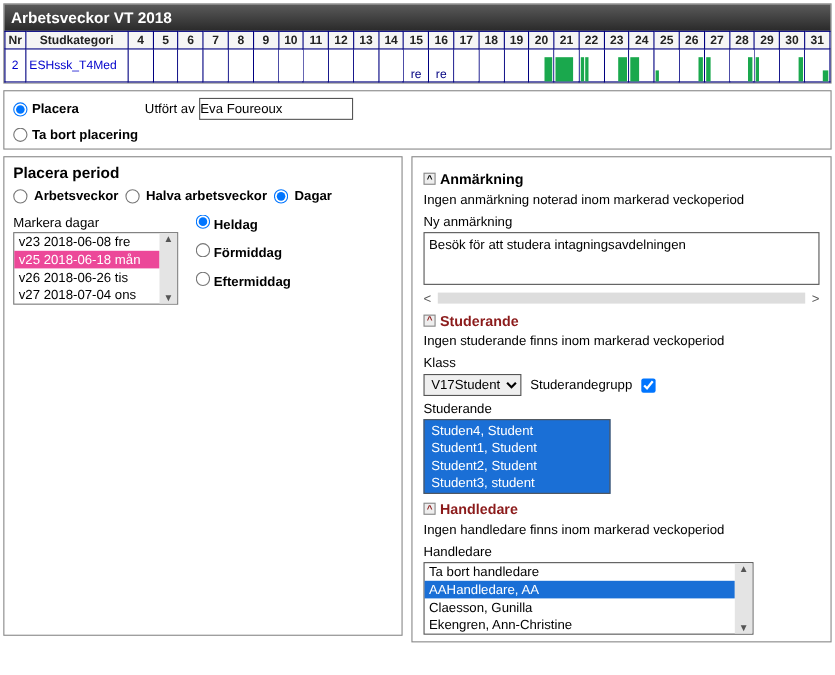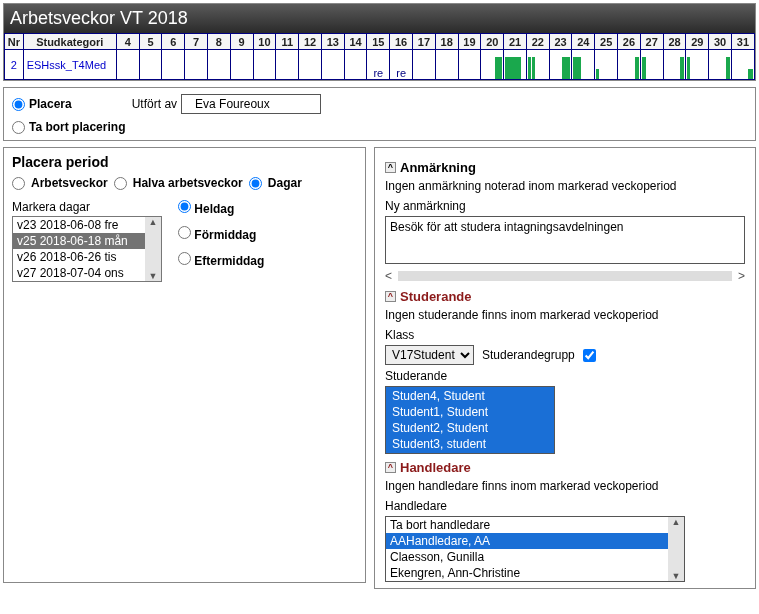--- a/index.html
+++ b/index.html
@@ -10,22 +10,22 @@
     background: #fff;
     padding: 3px;
   }
   .panel { border: 1px solid #888; margin-bottom: 6px; background: #fff; }
   .panel-pad { padding: 6px 8px; }
 
   
   .grid-header {
     background: linear-gradient(#5a5a5a, #2a2a2a);
     color: #fff;
-    font-weight: normal;
-    font-size: 18px;
+    font-weight: bold;
+    font-size: 14px;
     padding: 4px 6px;
   }
   table.weeks { border-collapse: collapse; width: 100%; }
   table.weeks th, table.weeks td {
     border: 1px solid #000080;
     text-align: center;
     font-size: 11px;
     padding: 0;
     height: 22px;
     color: #000080;
@@ -42,40 +42,40 @@
   table.weeks td.cell { width: 22px; position: relative; vertical-align: bottom; padding:0; height:30px; }
   .cell-re { color: #0a8b32; font-size: 10px; }
   .bar { display: inline-block; background: #1aa84d; vertical-align: bottom; }
   .cellwrap { display:flex; align-items:flex-end; justify-content:flex-start; width:100%; height:100%; gap:1px; padding:0 1px;}
   .cellwrap.r{justify-content:flex-end;}
 
   
   .radio-row { display:flex; align-items:center; gap:4px; }
   .radio-row label { margin-right:12px; font-weight:bold;text-align:right; }
   .plain { font-weight:normal; }
-  input[type=text] { border:1px solid #555; padding:2px 13px; font-size:12px; background:#fff; }
+  input[type=text] { border:1px solid #555; padding:2px 0; font-size:12px; background:#fff; }
 
   
   .cols { display:flex; gap:8px; }
   .left { width: 363px; }
   .right { flex:1; border:1px solid #888; padding:6px 10px; }
 
   h3 { font-size: 14px; font-weight:bold; margin-bottom:6px; }
   .section-h { font-size: 13px; font-weight:bold; color:#8b1a1a; display:flex; align-items:center; gap:4px; margin-top:6px;}
   .section-h.plaincolor{ color:#000; }
   .chev { display:inline-block; width:11px; height:11px; border:1px solid #888; font-size:9px; line-height:9px; text-align:center; background:#eee; }
 
   .sub-radios { display:flex; align-items:flex-end; gap:6px; margin-bottom:10px; }
   .sub-radios label{ font-weight:bold; }
 
   .listbox {
     border:1px solid #777; background:#fff; width:150px; font-size:12px;
   }
   .listbox .opt { padding:1px 4px; }
-  .listbox .opt.sel { background:#737373; color:#fff; }
+  .listbox .opt.sel { background:#ec4899; color:#fff; }
   .listbox.withscroll { position:relative; padding-right:16px; }
   .scroll { position:absolute; right:0; top:0; bottom:0; width:16px; background:#e4e4e4; display:flex; flex-direction:column; justify-content:space-between; align-items:center; }
   .scroll .arr { font-size:9px; color:#555; }
 
   .twocol { display:flex; gap:16px; }
   .daypart label { display:block; font-weight:bold; margin-bottom:10px; }
 
   .note { font-size:12px; margin:4px 0 6px 0; }
   .label-b { font-weight:normal; font-size:12px; margin-bottom:3px; margin-top:4px; }
 

